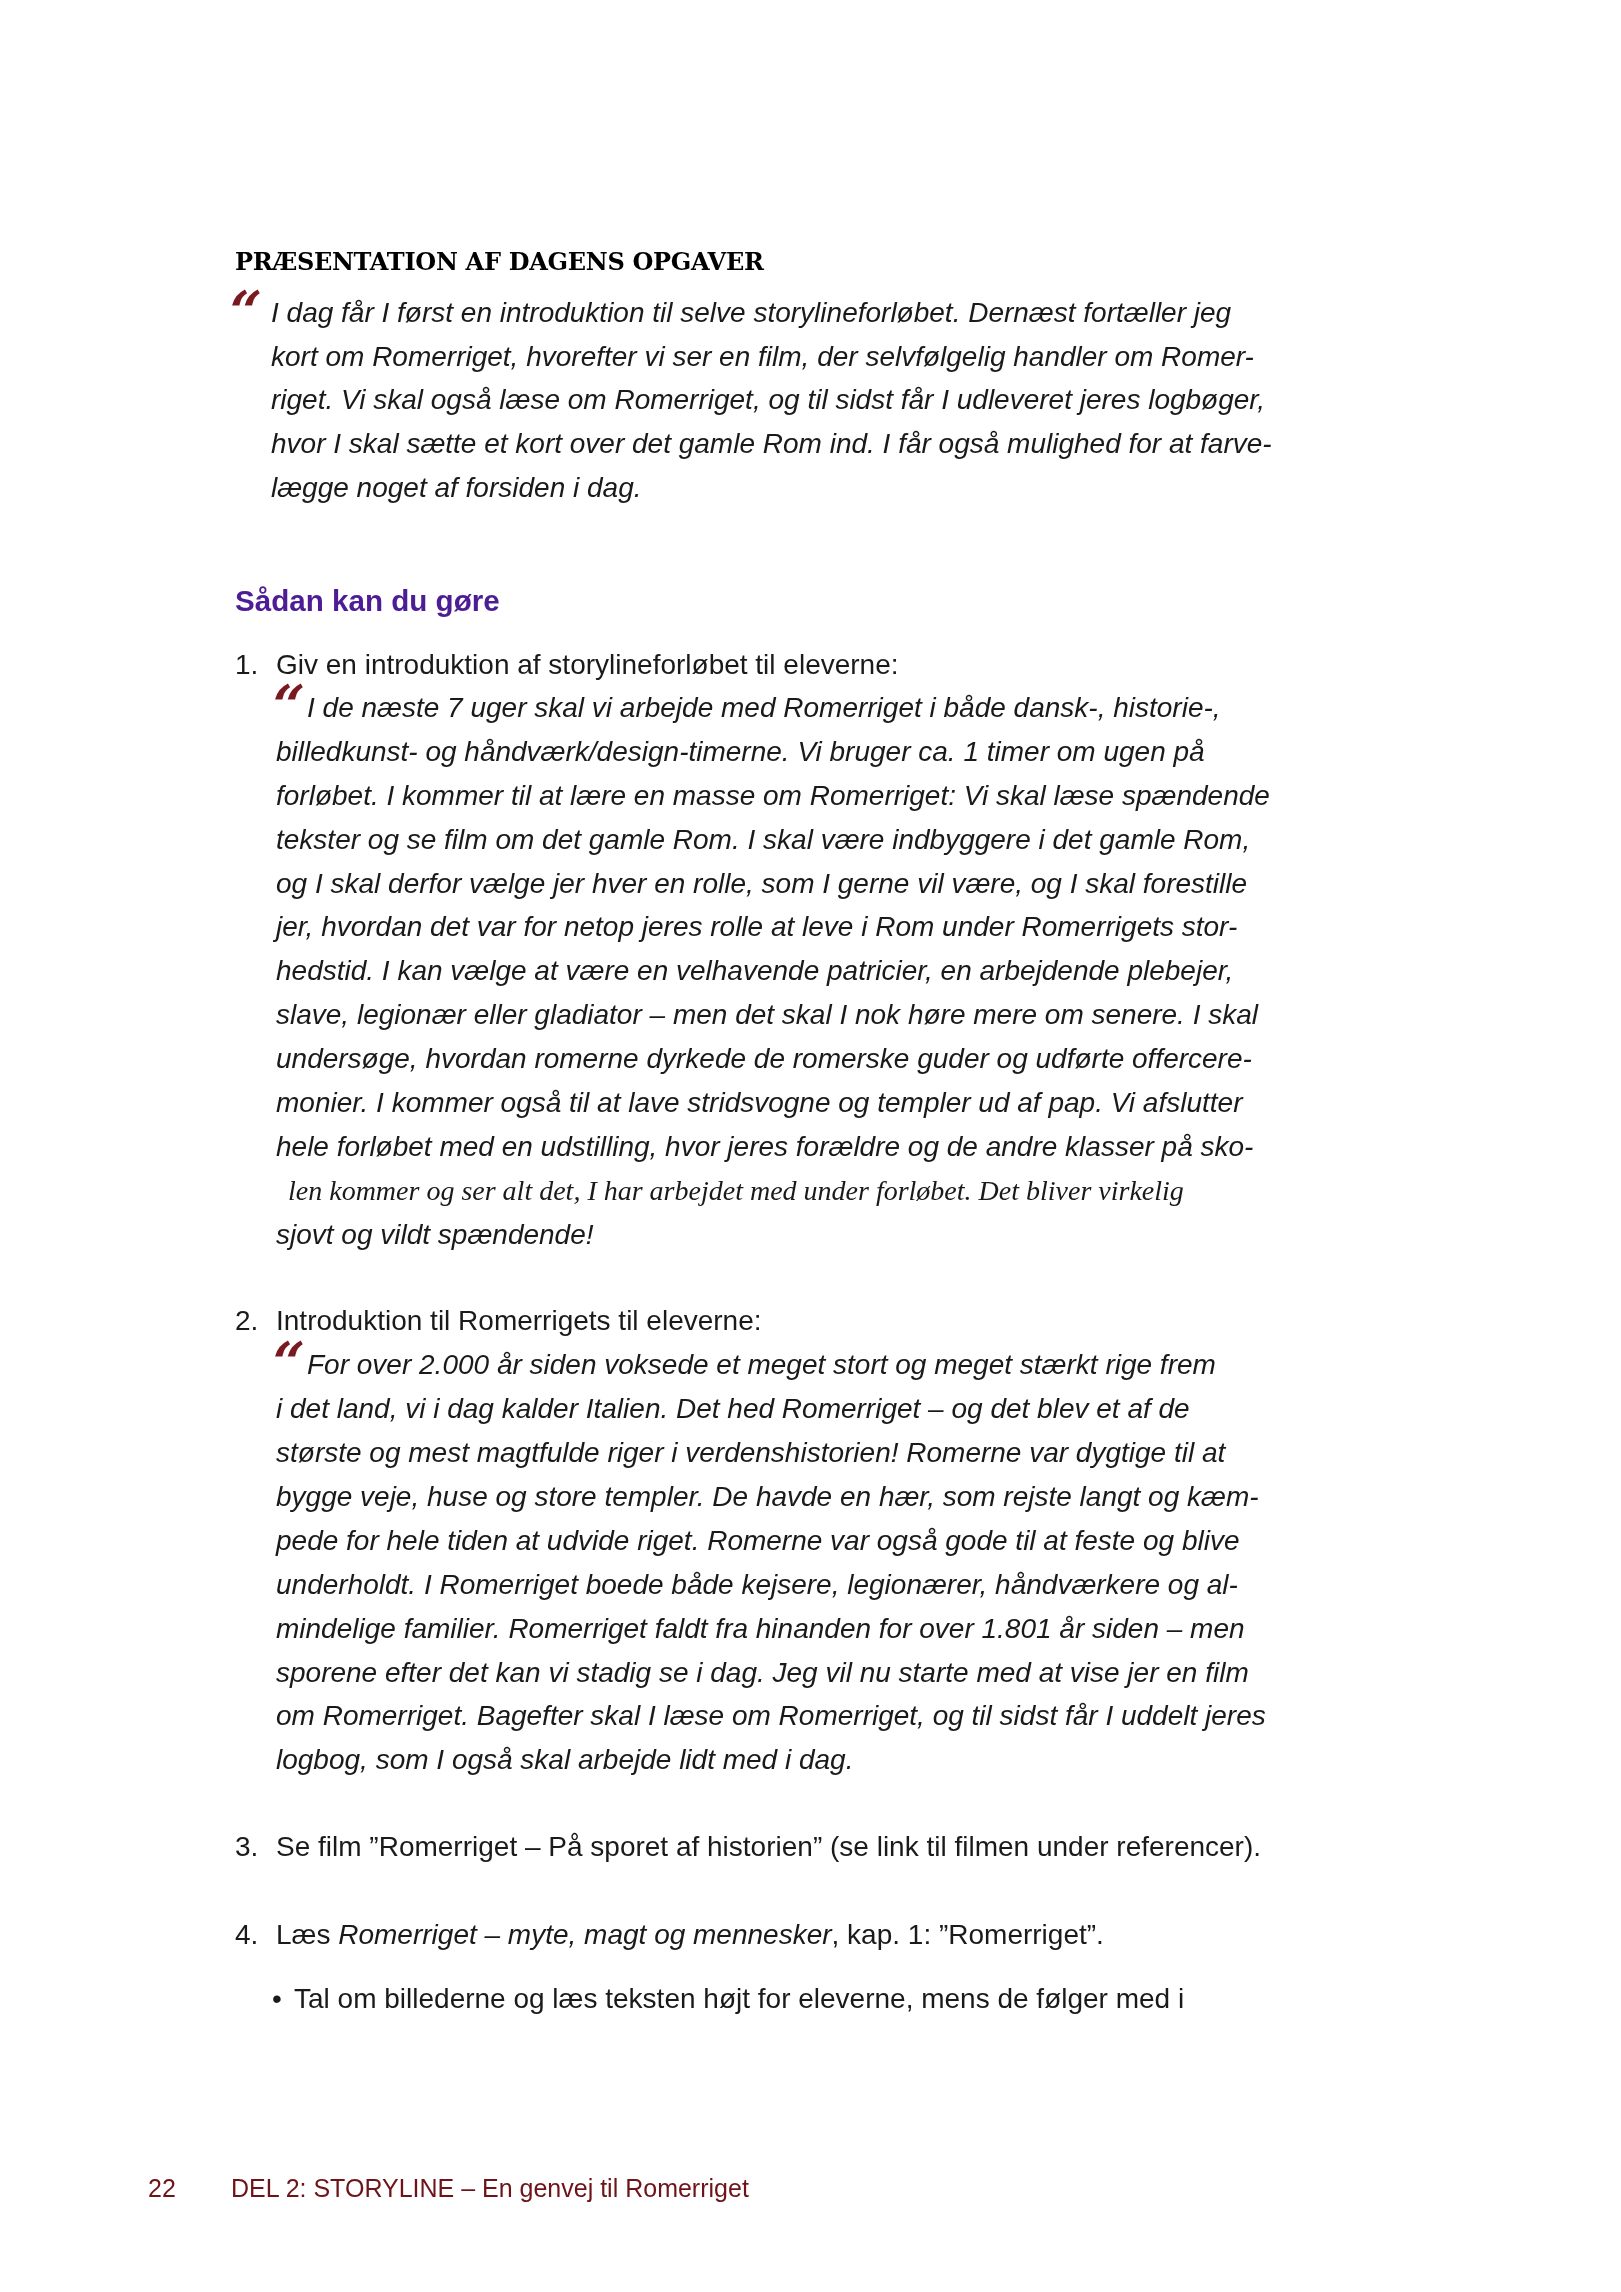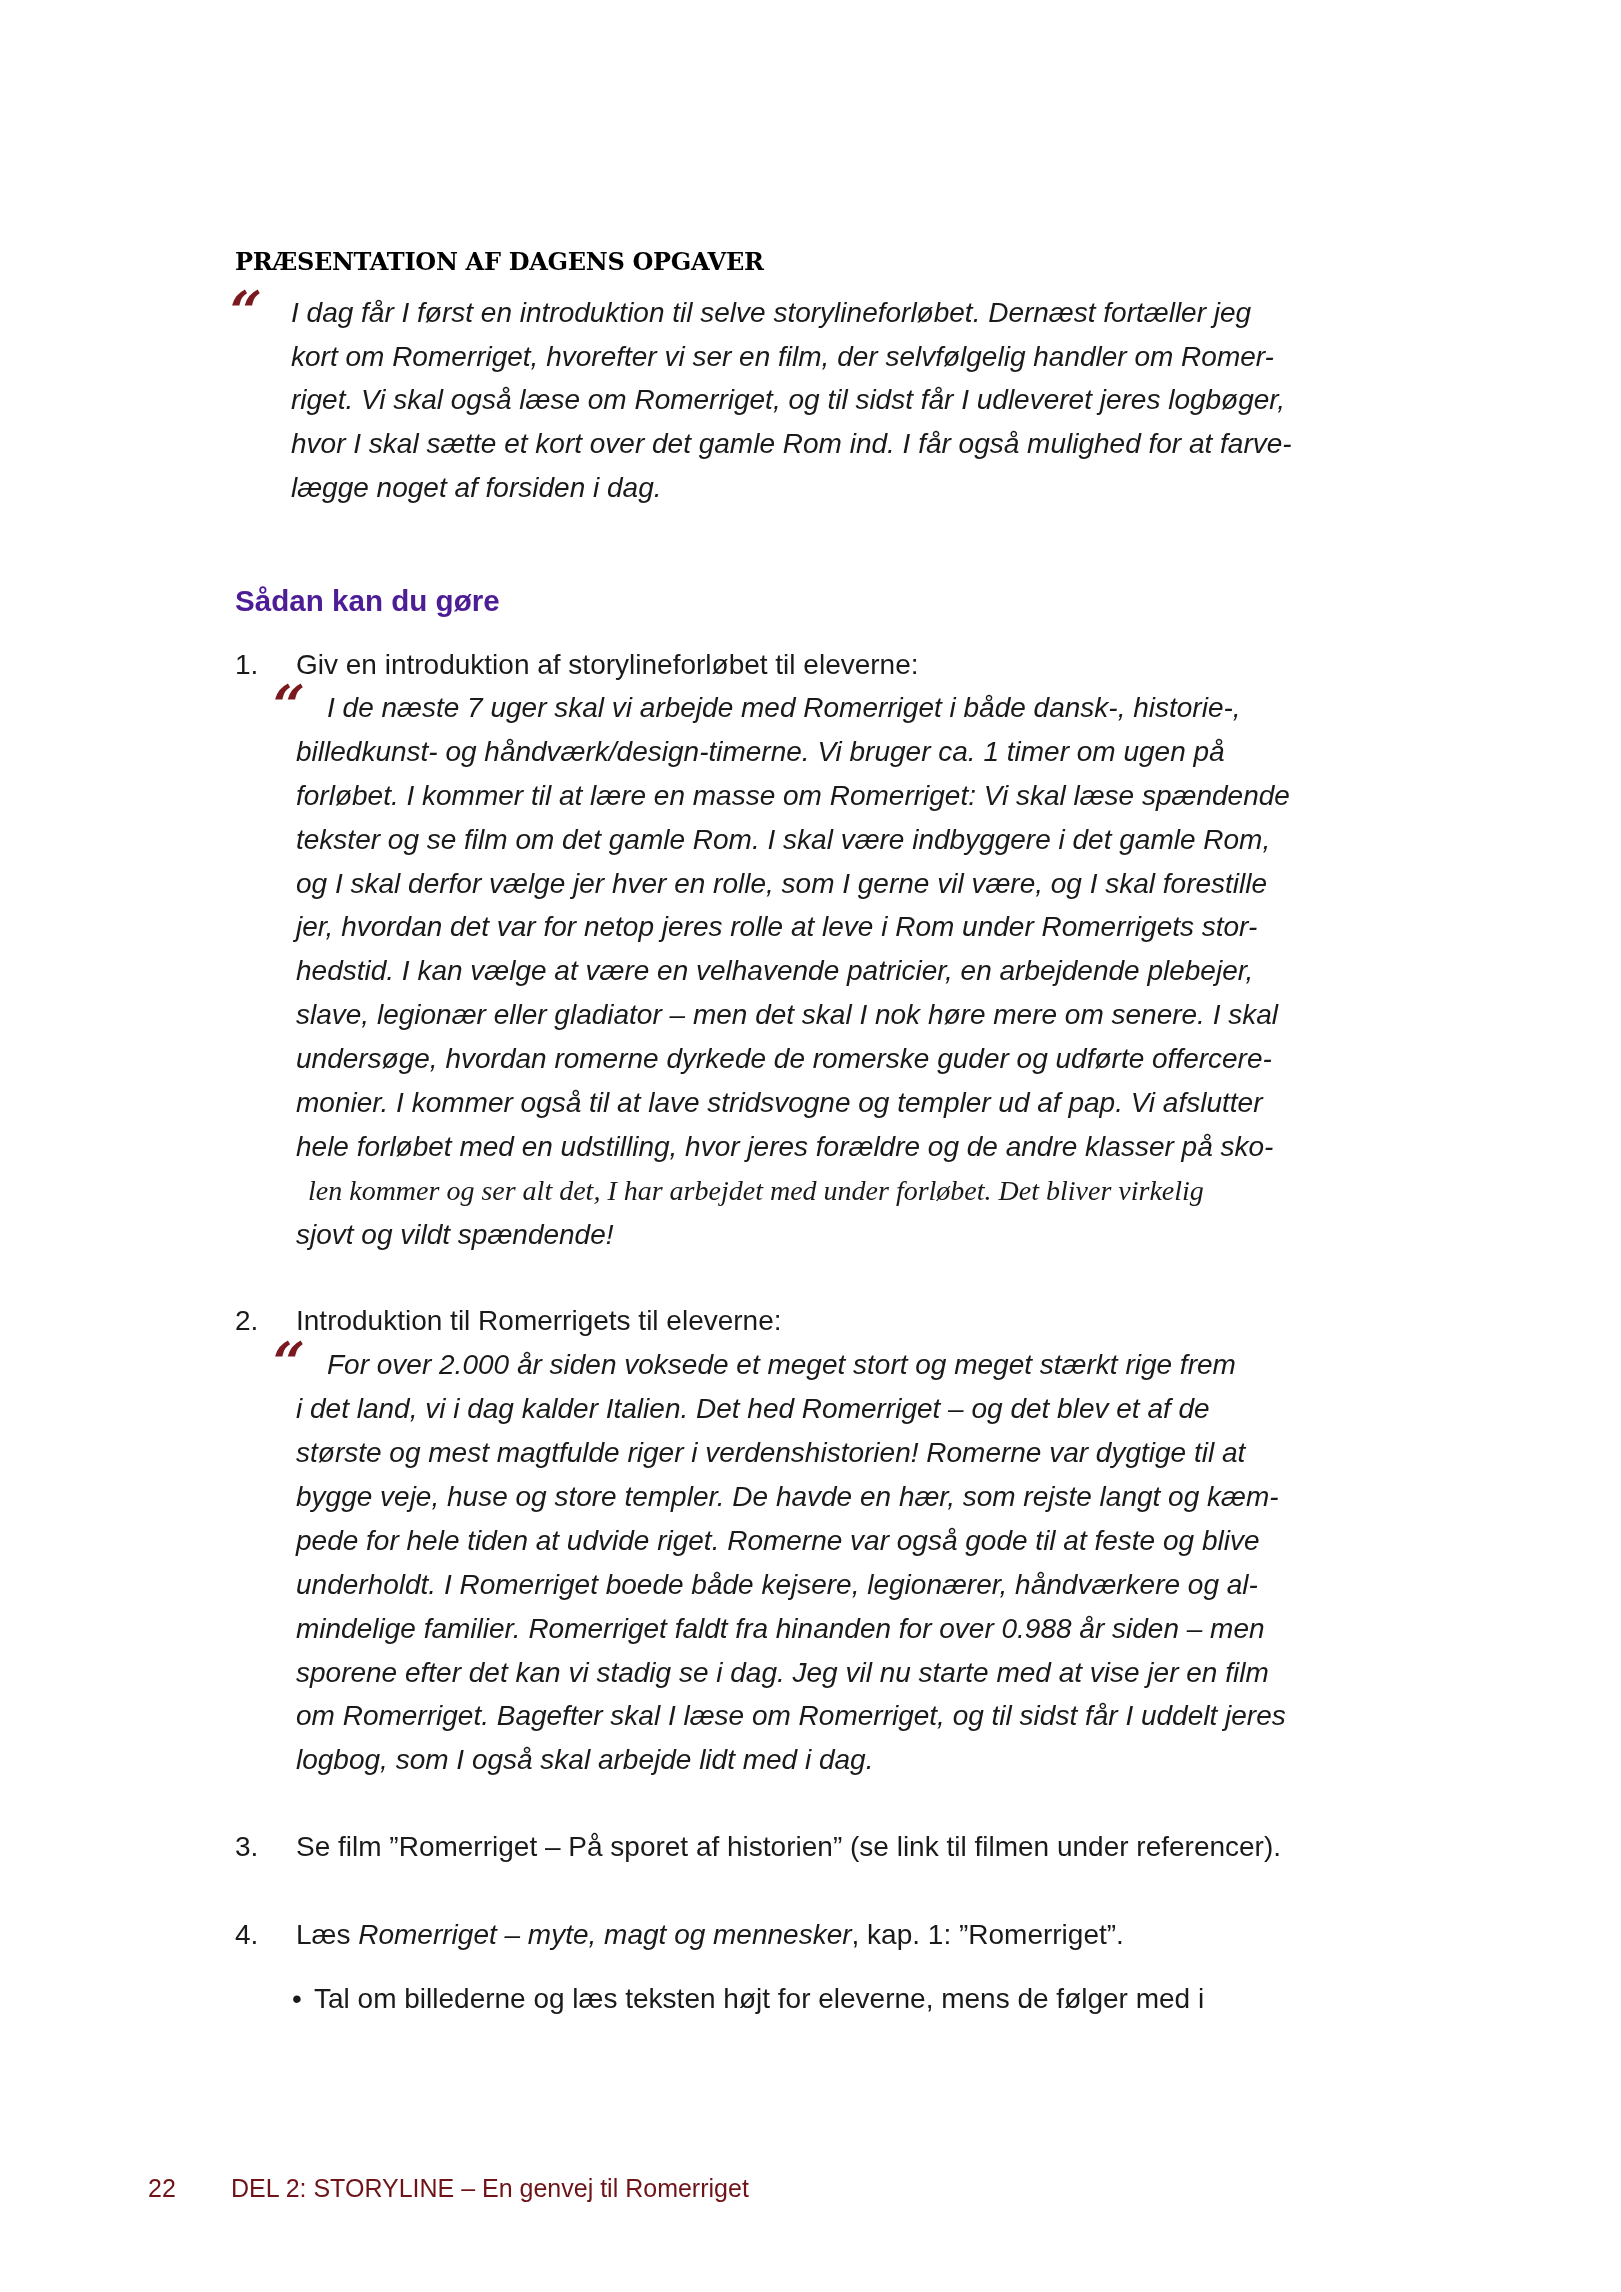--- a/index.html
+++ b/index.html
@@ -4,21 +4,21 @@
 <style>
   html, body { margin: 0; padding: 0; background: #ffffff; }
   body { width: 1621px; height: 2293px; position: relative; overflow: hidden;
          font-family: "Liberation Sans", sans-serif; color: #1a1a1a; }
   .abs { position: absolute; white-space: nowrap; }
   .heading { left: 235px; top: 247px; font-family: "DejaVu Serif", serif; font-weight: bold;
              font-size: 24px; color: #000000; letter-spacing: -0.3px; }
   .qmark { position: absolute; font-family: "DejaVu Serif", serif; font-weight: bold;
            color: #7a1a20; font-size: 56px; line-height: 1; transform: skewX(-12deg); }
   .it { font-style: italic; font-size: 28px; line-height: 44px; color: #1a1a1a; }
-  .line { position: absolute; white-space: nowrap; font-size: 28px; line-height: 44px; margin-left: 20px; }
+  .line { position: absolute; white-space: nowrap; font-size: 28px; line-height: 44px; }
   .subhead { left: 235px; top: 584px; font-size: 29.6px; font-weight: bold; color: #4c1d95; }
   .num { position: absolute; font-size: 28px; line-height: 44px; }
   .footer { top: 2174px; font-size: 25px; color: #6e1419; }
 </style>
 </head>
 <body>
 
 <div class="abs heading">PRÆSENTATION AF DAGENS OPGAVER</div>
 
 <div>
@@ -54,21 +54,21 @@
 <div>
   <span class="num" style="left:235px; top:1299px;">2.</span>
   <div class="line" style="left:276px; top:1299px;">Introduktion til Romerrigets til eleverne:</div>
   <span class="qmark" style="left:270px; top:1334px;">“</span>
   <div class="line it" style="left:307px; top:1343px;">For over 2.000 år siden voksede et meget stort og meget stærkt rige frem</div>
   <div class="line it" style="left:276px; top:1387px;">i det land, vi i dag kalder Italien. Det hed Romerriget – og det blev et af de</div>
   <div class="line it" style="left:276px; top:1431px;">største og mest magtfulde riger i verdenshistorien! Romerne var dygtige til at</div>
   <div class="line it" style="left:276px; top:1475px;">bygge veje, huse og store templer. De havde en hær, som rejste langt og kæm-</div>
   <div class="line it" style="left:276px; top:1519px;">pede for hele tiden at udvide riget. Romerne var også gode til at feste og blive</div>
   <div class="line it" style="left:276px; top:1563px;">underholdt. I Romerriget boede både kejsere, legionærer, håndværkere og al-</div>
-  <div class="line it" style="left:276px; top:1607px;">mindelige familier. Romerriget faldt fra hinanden for over 0.988 år siden – men</div>
+  <div class="line it" style="left:276px; top:1607px;">mindelige familier. Romerriget faldt fra hinanden for over 1.801 år siden – men</div>
   <div class="line it" style="left:276px; top:1651px;">sporene efter det kan vi stadig se i dag. Jeg vil nu starte med at vise jer en film</div>
   <div class="line it" style="left:276px; top:1694px;">om Romerriget. Bagefter skal I læse om Romerriget, og til sidst får I uddelt jeres</div>
   <div class="line it" style="left:276px; top:1738px;">logbog, som I også skal arbejde lidt med i dag.</div>
 </div>
 
 <div>
   <span class="num" style="left:235px; top:1825px;">3.</span>
   <div class="line" style="left:276px; top:1825px;">Se film ”Romerriget – På sporet af historien” (se link til filmen under referencer).</div>
 </div>
 

